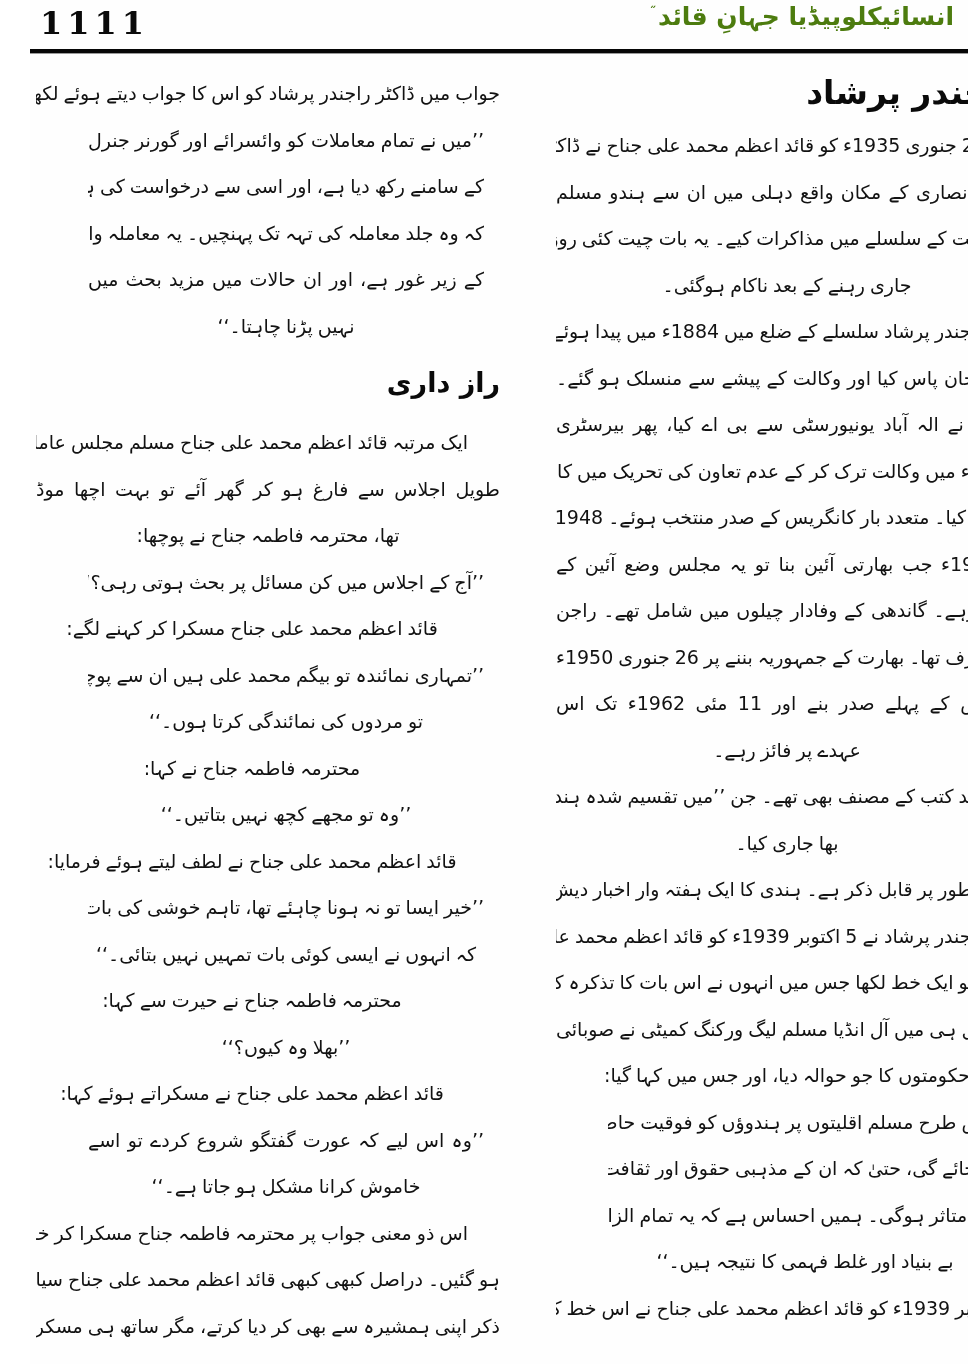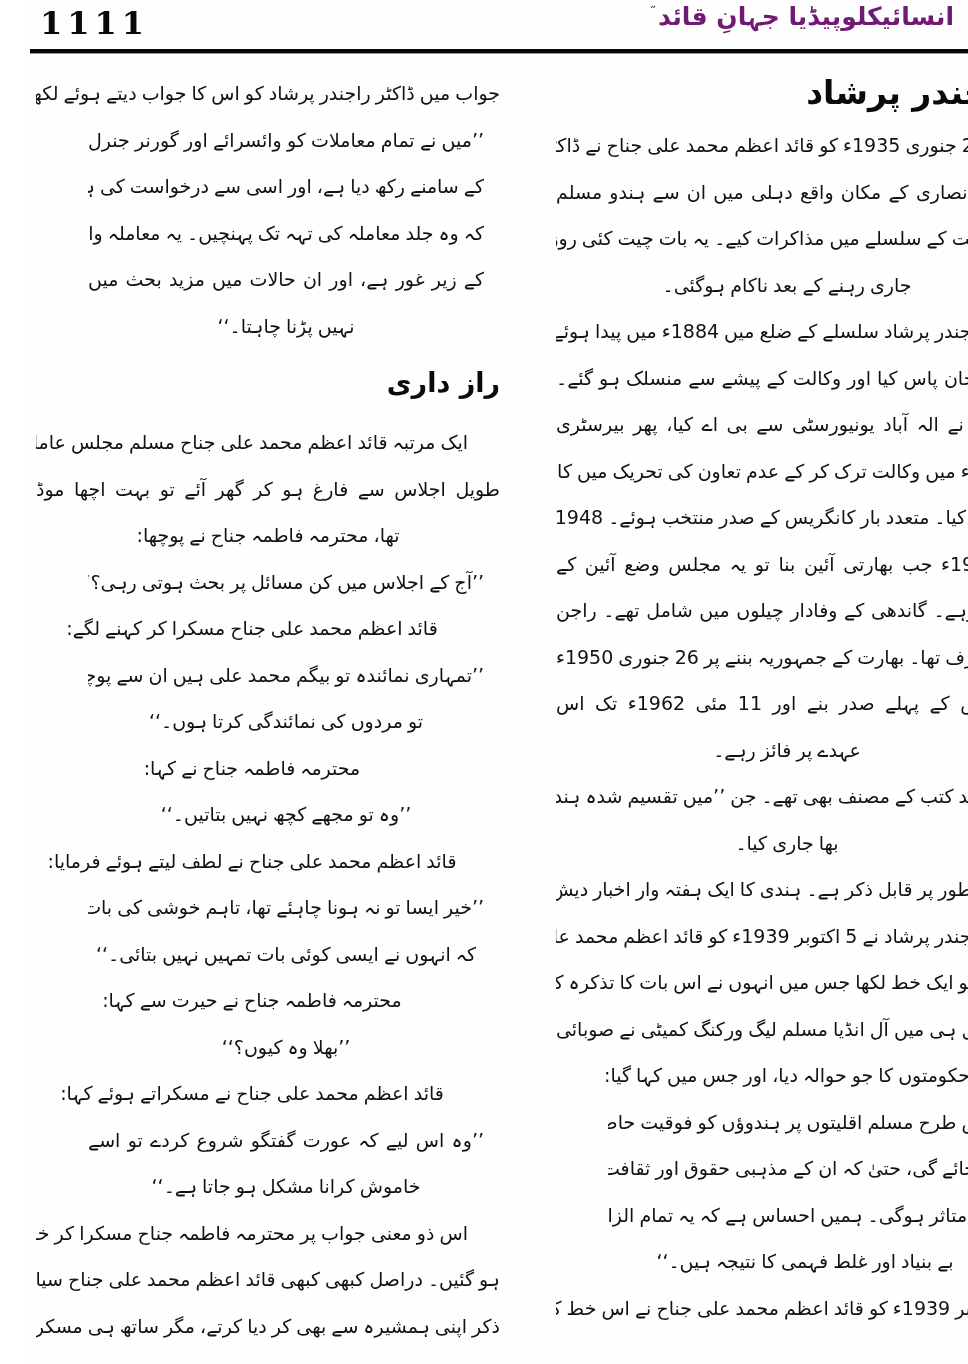--- a/index.html
+++ b/index.html
@@ -14,21 +14,21 @@
   #page{position:absolute;inset:0;background:#fefefe;margin-left:30px;}
   #pageno{
     position:absolute;left:10px;top:4px;
     font-family:"DejaVu Serif",serif;
     font-weight:bold;font-size:32px;letter-spacing:5px;
     color:#0a0a0a;
   }
   #header{
     position:absolute;right:14px;top:2px;
     direction:rtl;text-align:left;
-    font-size:25px;font-weight:bold;color:#701a75;
+    font-size:25px;font-weight:bold;color:#4d7c0f;
     white-space:nowrap;
   }
   #header .hmark{font-size:13px;vertical-align:super;margin-right:2px;}
   #rule{
     position:absolute;left:0;top:49px;width:968px;height:4px;
     background:#060606;
     border-bottom:1px solid #9a9a9a;
   }
   .col{
     position:absolute;

